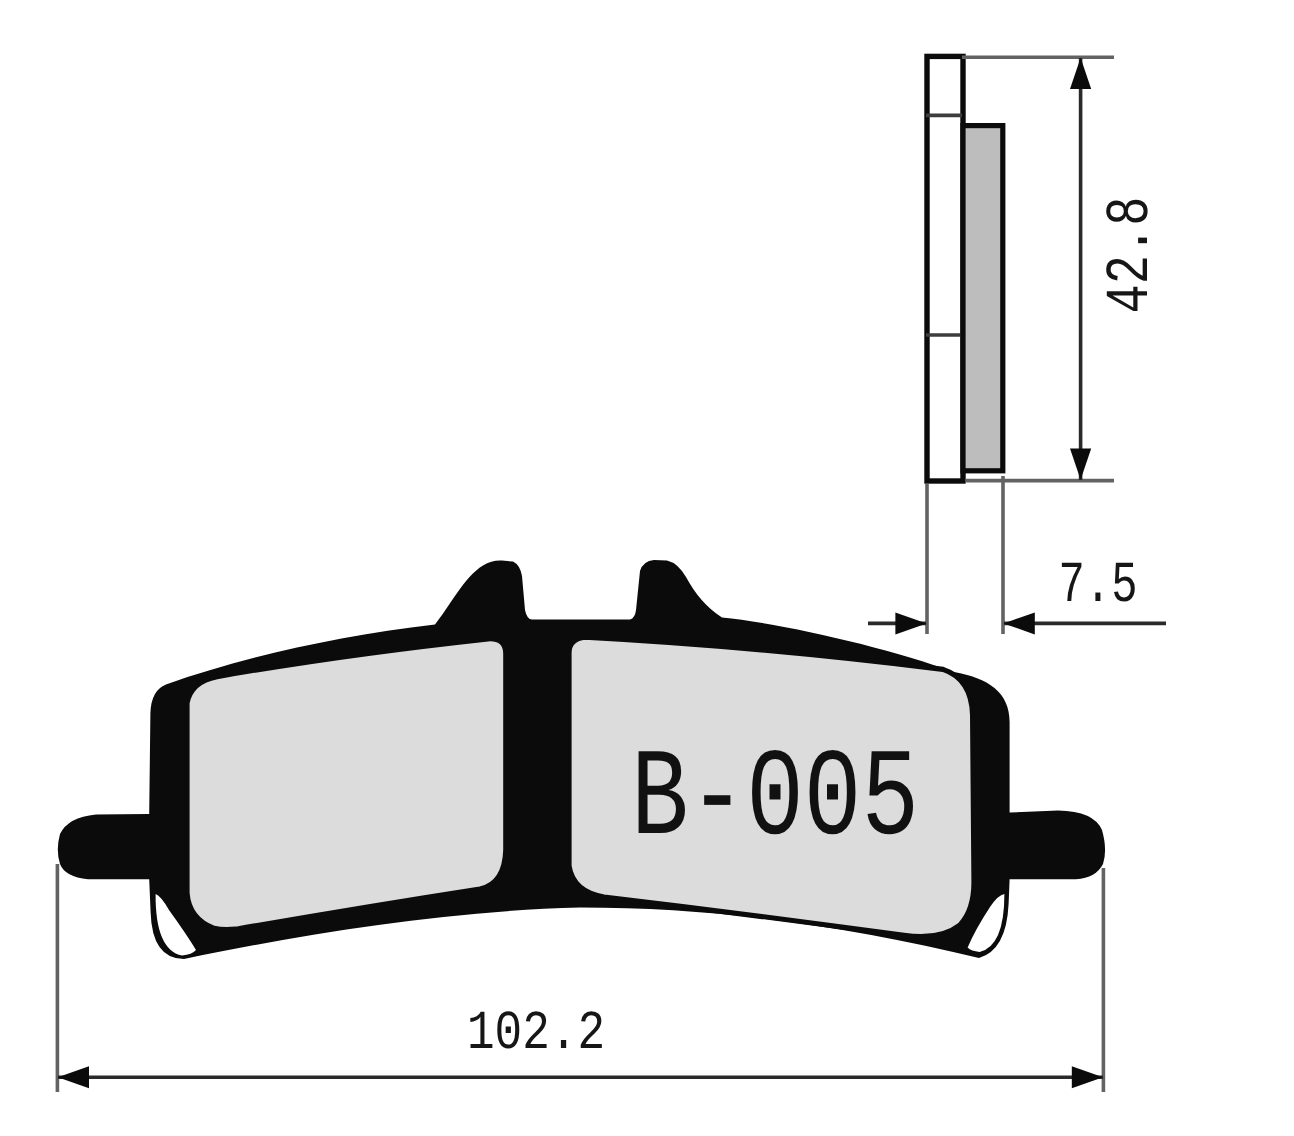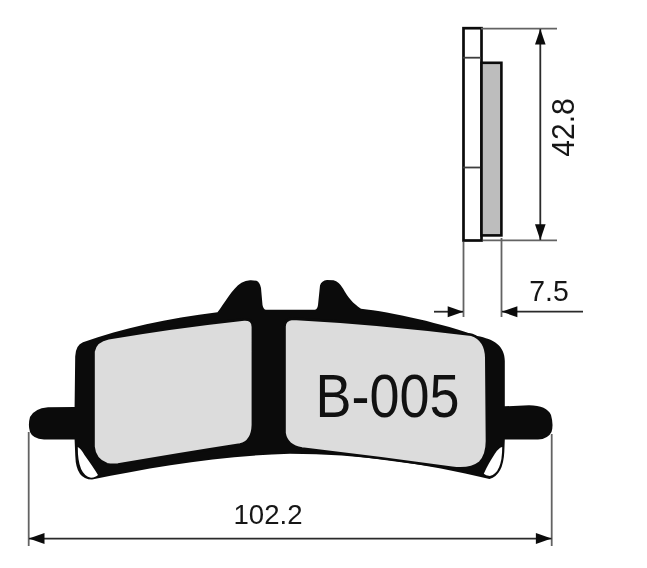--- a/index.html
+++ b/index.html
@@ -1,16 +1,16 @@
 <!DOCTYPE html>
 <html><head>
 <meta charset="utf-8">
 <style>
   html,body{margin:0;padding:0;background:#ffffff;}
-  #canvas{width:547px;height:568px;position:relative;font-family:Liberation Sans, sans-serif;border-radius:18px;}
+  #canvas{width:547px;height:568px;position:relative;font-family:Liberation Mono, monospace;border-radius:18px;}
   svg{display:block;}
 </style>
 </head>
 <body>
 <div id="canvas">
 <svg width="647" height="568" viewBox="0 0 647 568" xmlns="http://www.w3.org/2000/svg">
 
   <rect x="0" y="0" width="647" height="568" fill="#ffffff"></rect>
 
   <rect x="463.5" y="28.2" width="18" height="212.3" fill="#ffffff" stroke="#0b0b0b" stroke-width="2.7"></rect>

